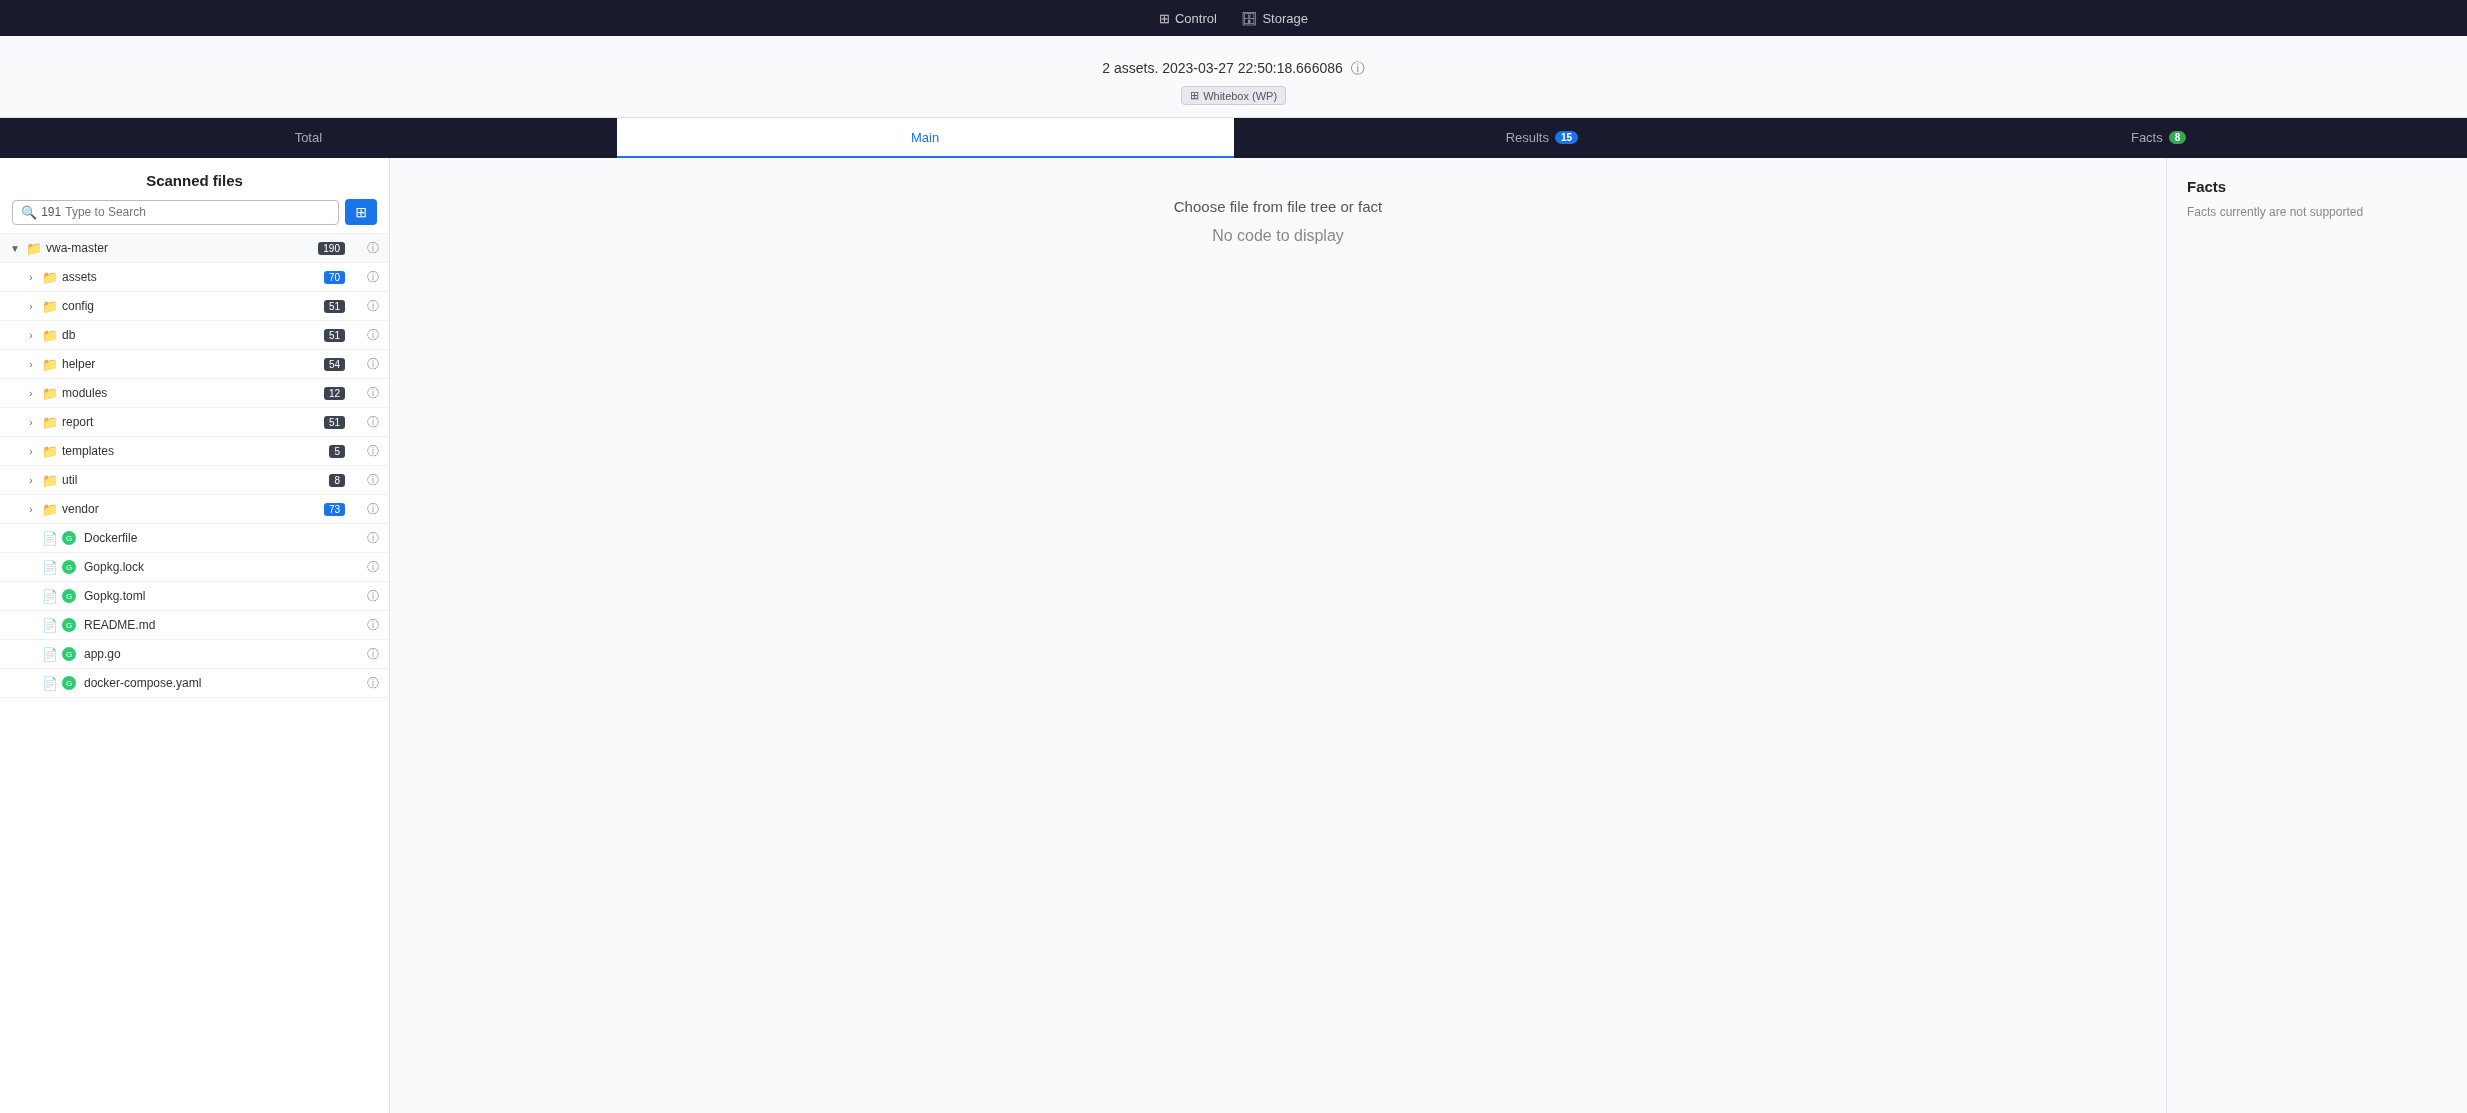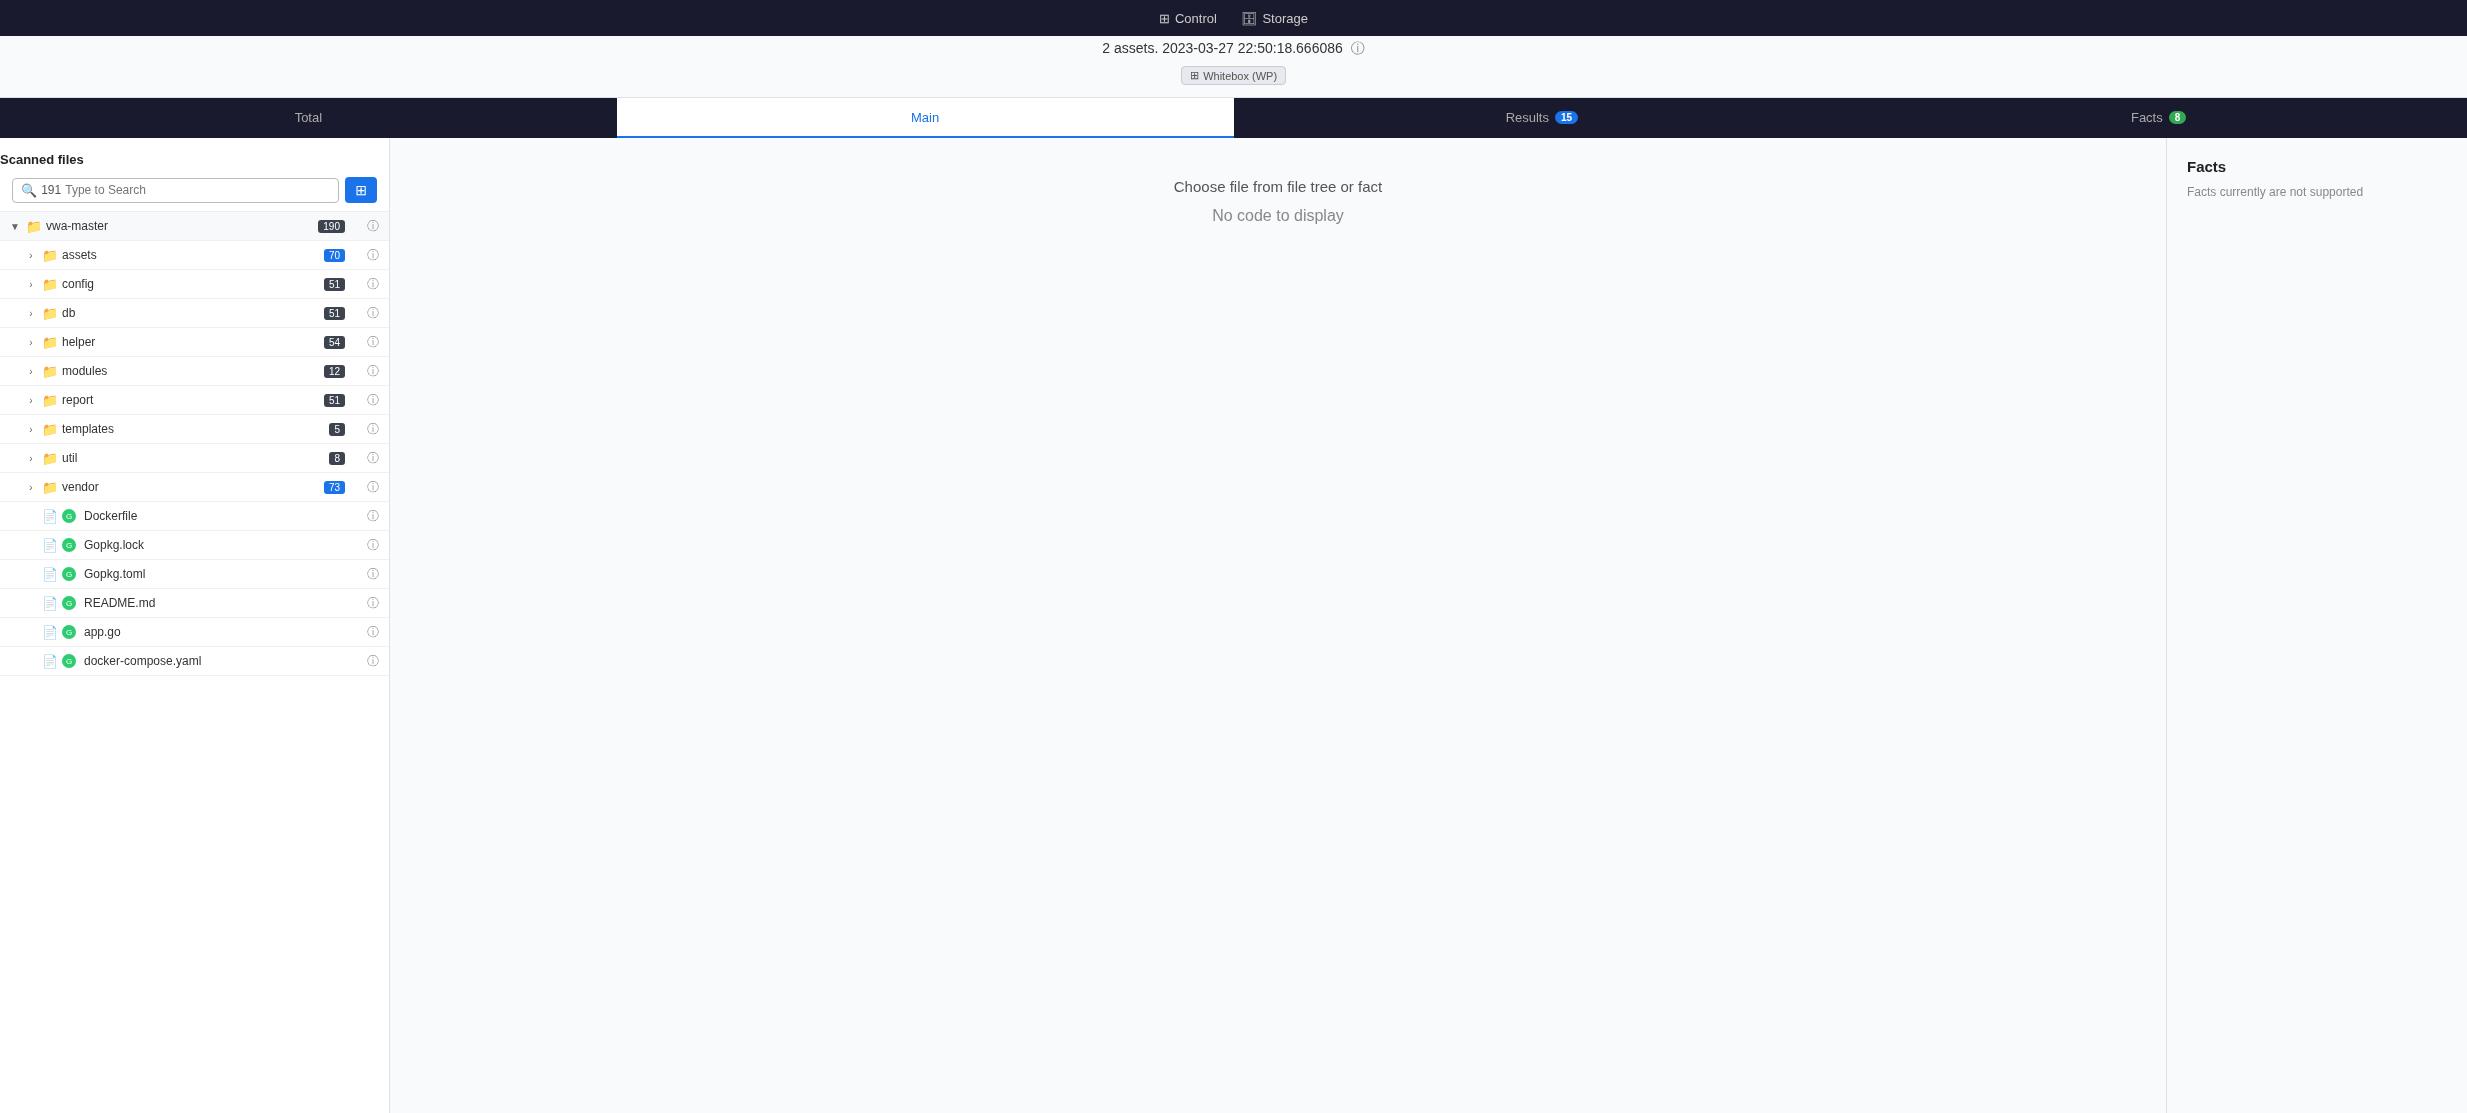--- a/index.html
+++ b/index.html
@@ -21,21 +21,21 @@
       display: flex;
       align-items: center;
       gap: 5px;
       cursor: pointer;
     }
 
     
     .info-bar {
       background: #f8fafc;
       text-align: center;
-      padding: 4px 0 4px;
+      padding: 24px 0 4px;
       border-bottom: 1px solid #dde2e8;
     }
     .info-bar .assets-line {
       font-size: 14px;
       color: #333;
       font-weight: 500;
     }
     .info-bar .whitebox-badge {
       display: inline-flex;
       align-items: center;
@@ -102,22 +102,22 @@
       width: 390px;
       min-width: 390px;
       background: #fff;
       border-right: 1px solid #dde2e8;
       display: flex;
       flex-direction: column;
       overflow: hidden;
     }
 
     .scanned-files-title {
-      text-align: left;
-      font-size: 13px;
+      text-align: center;
+      font-size: 15px;
       font-weight: 600;
       color: #222;
       padding: 14px 0 10px;
     }
 
     .search-bar {
       display: flex;
       align-items: center;
       margin: 0 12px 8px;
       gap: 6px;

